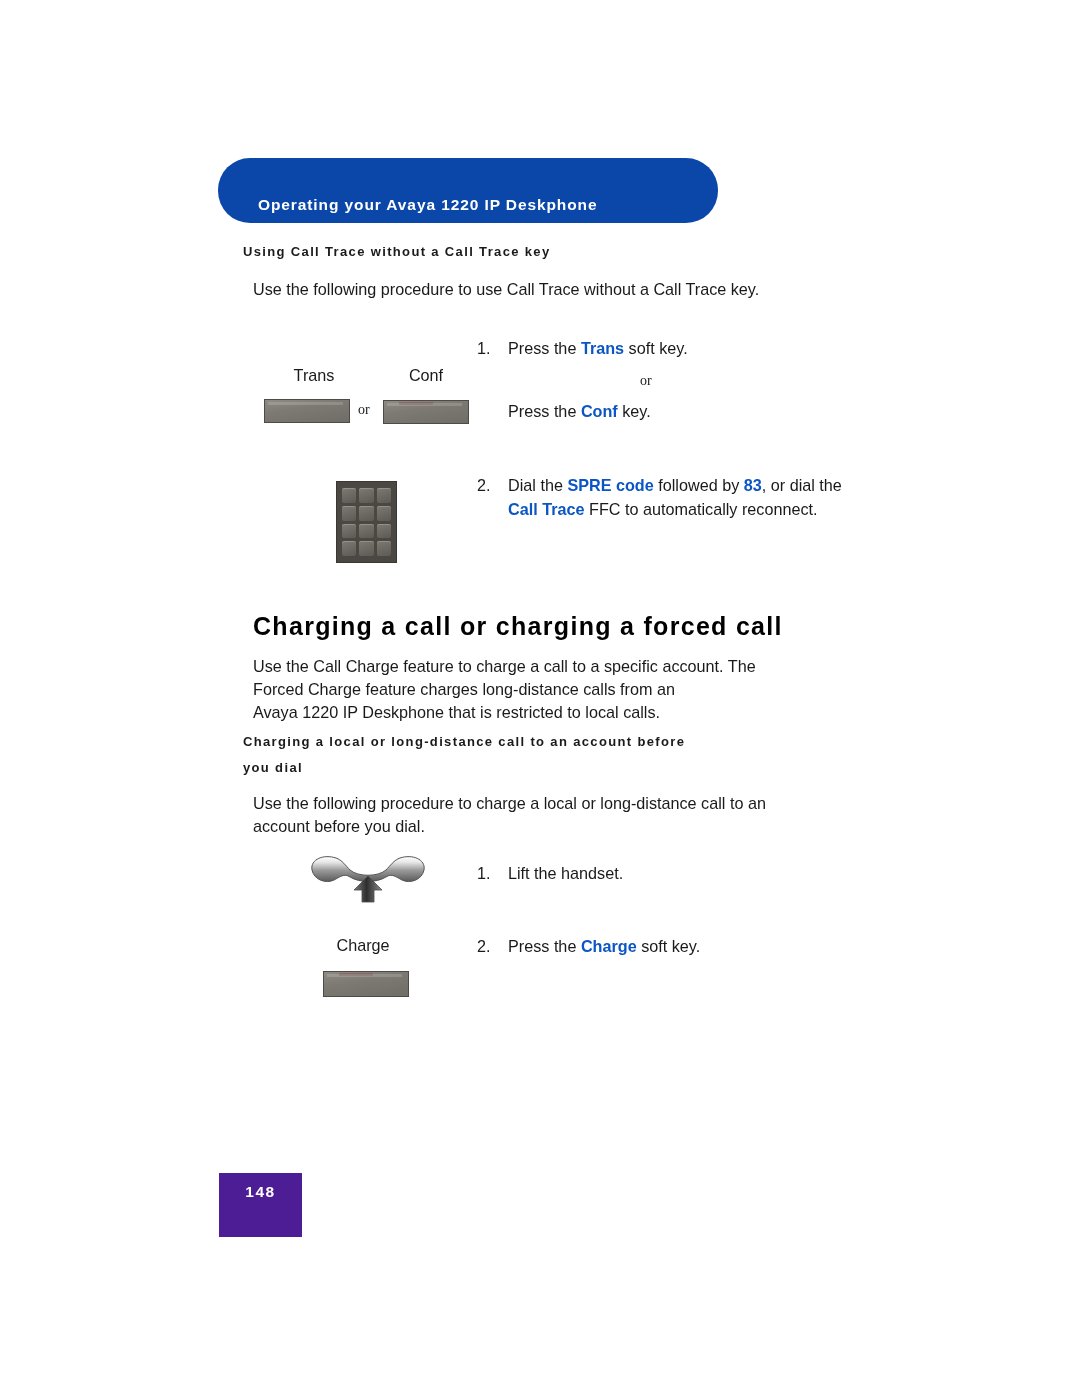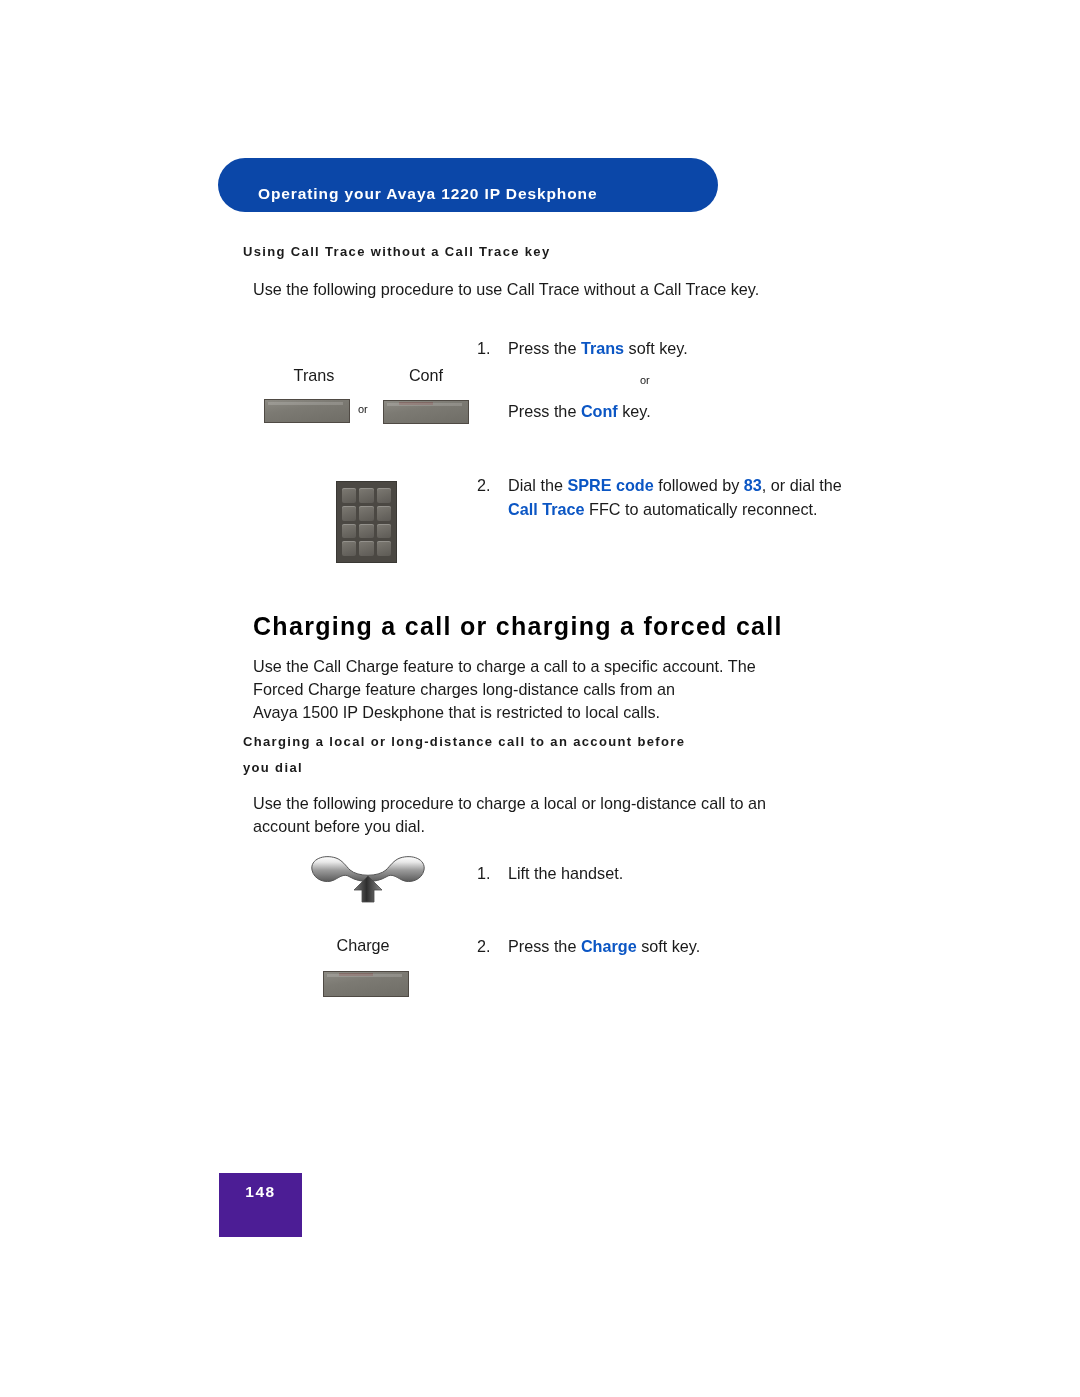--- a/index.html
+++ b/index.html
@@ -20,21 +20,21 @@
     position: absolute;
     inset: 0;
   }
 
   
   .header-banner {
     position: absolute;
     left: 218px;
     top: 158px;
     width: 500px;
-    height: 54px;
+    height: 65px;
     background: #0B47A8;
     border-radius: 32px;
   }
   .header-banner-title {
     position: absolute;
     left: 40px;
     bottom: 9px;
     color: #ffffff;
     font-size: 15.5px;
     font-weight: bold;
@@ -82,23 +82,24 @@
     line-height: 23.5px;
     color: #1a1a1a;
     text-align: left;
   }
   .kw {
     color: #0b56c4;
     font-weight: bold;
   }
   .or-inline {
     position: absolute;
-    font-size: 11px;
-    line-height: 23.5px;
-    color: #1a1a1a;
+    font-size: 14px;
+    line-height: 23.5px;
+    color: #1a1a1a;
+    font-family: Liberation Serif, serif;
   }
 
   
   .icon-label {
     position: absolute;
     font-size: 16.2px;
     line-height: 20px;
     color: #1a1a1a;
     text-align: center;
     white-space: nowrap;
@@ -229,21 +230,21 @@
     <div class="key"></div>
     <div class="key"></div>
     <div class="key"></div>
     <div class="key"></div>
   </div>
 
   <div class="h1-blue" style="top:611px;">Charging a call or charging a forced call</div>
 
   <div class="body-text" style="top:655px; width:600px;">Use the Call Charge feature to charge a call to a specific account. The</div>
   <div class="body-text" style="top:678px; width:600px;">Forced Charge feature charges long-distance calls from an</div>
-  <div class="body-text" style="top:701px; width:600px;">Avaya 1500 IP Deskphone that is restricted to local calls.</div>
+  <div class="body-text" style="top:701px; width:600px;">Avaya 1220 IP Deskphone that is restricted to local calls.</div>
 
   <div class="h2-sub" style="top:734px;text-align:right;">Charging a local or long-distance call to an account before</div>
   <div class="h2-sub" style="top:760px;">you dial</div>
 
   <div class="body-text" style="top:815px; width:600px;">account before you dial.</div>
   <div class="body-text" style="top:792px; width:600px;">Use the following procedure to charge a local or long-distance call to an</div>
 
   <div class="step-num" style="left:477px; top:862px;">1.</div>
   <div class="step" style="left:508px; top:862px; width:340px;">Lift the handset.</div>
 

